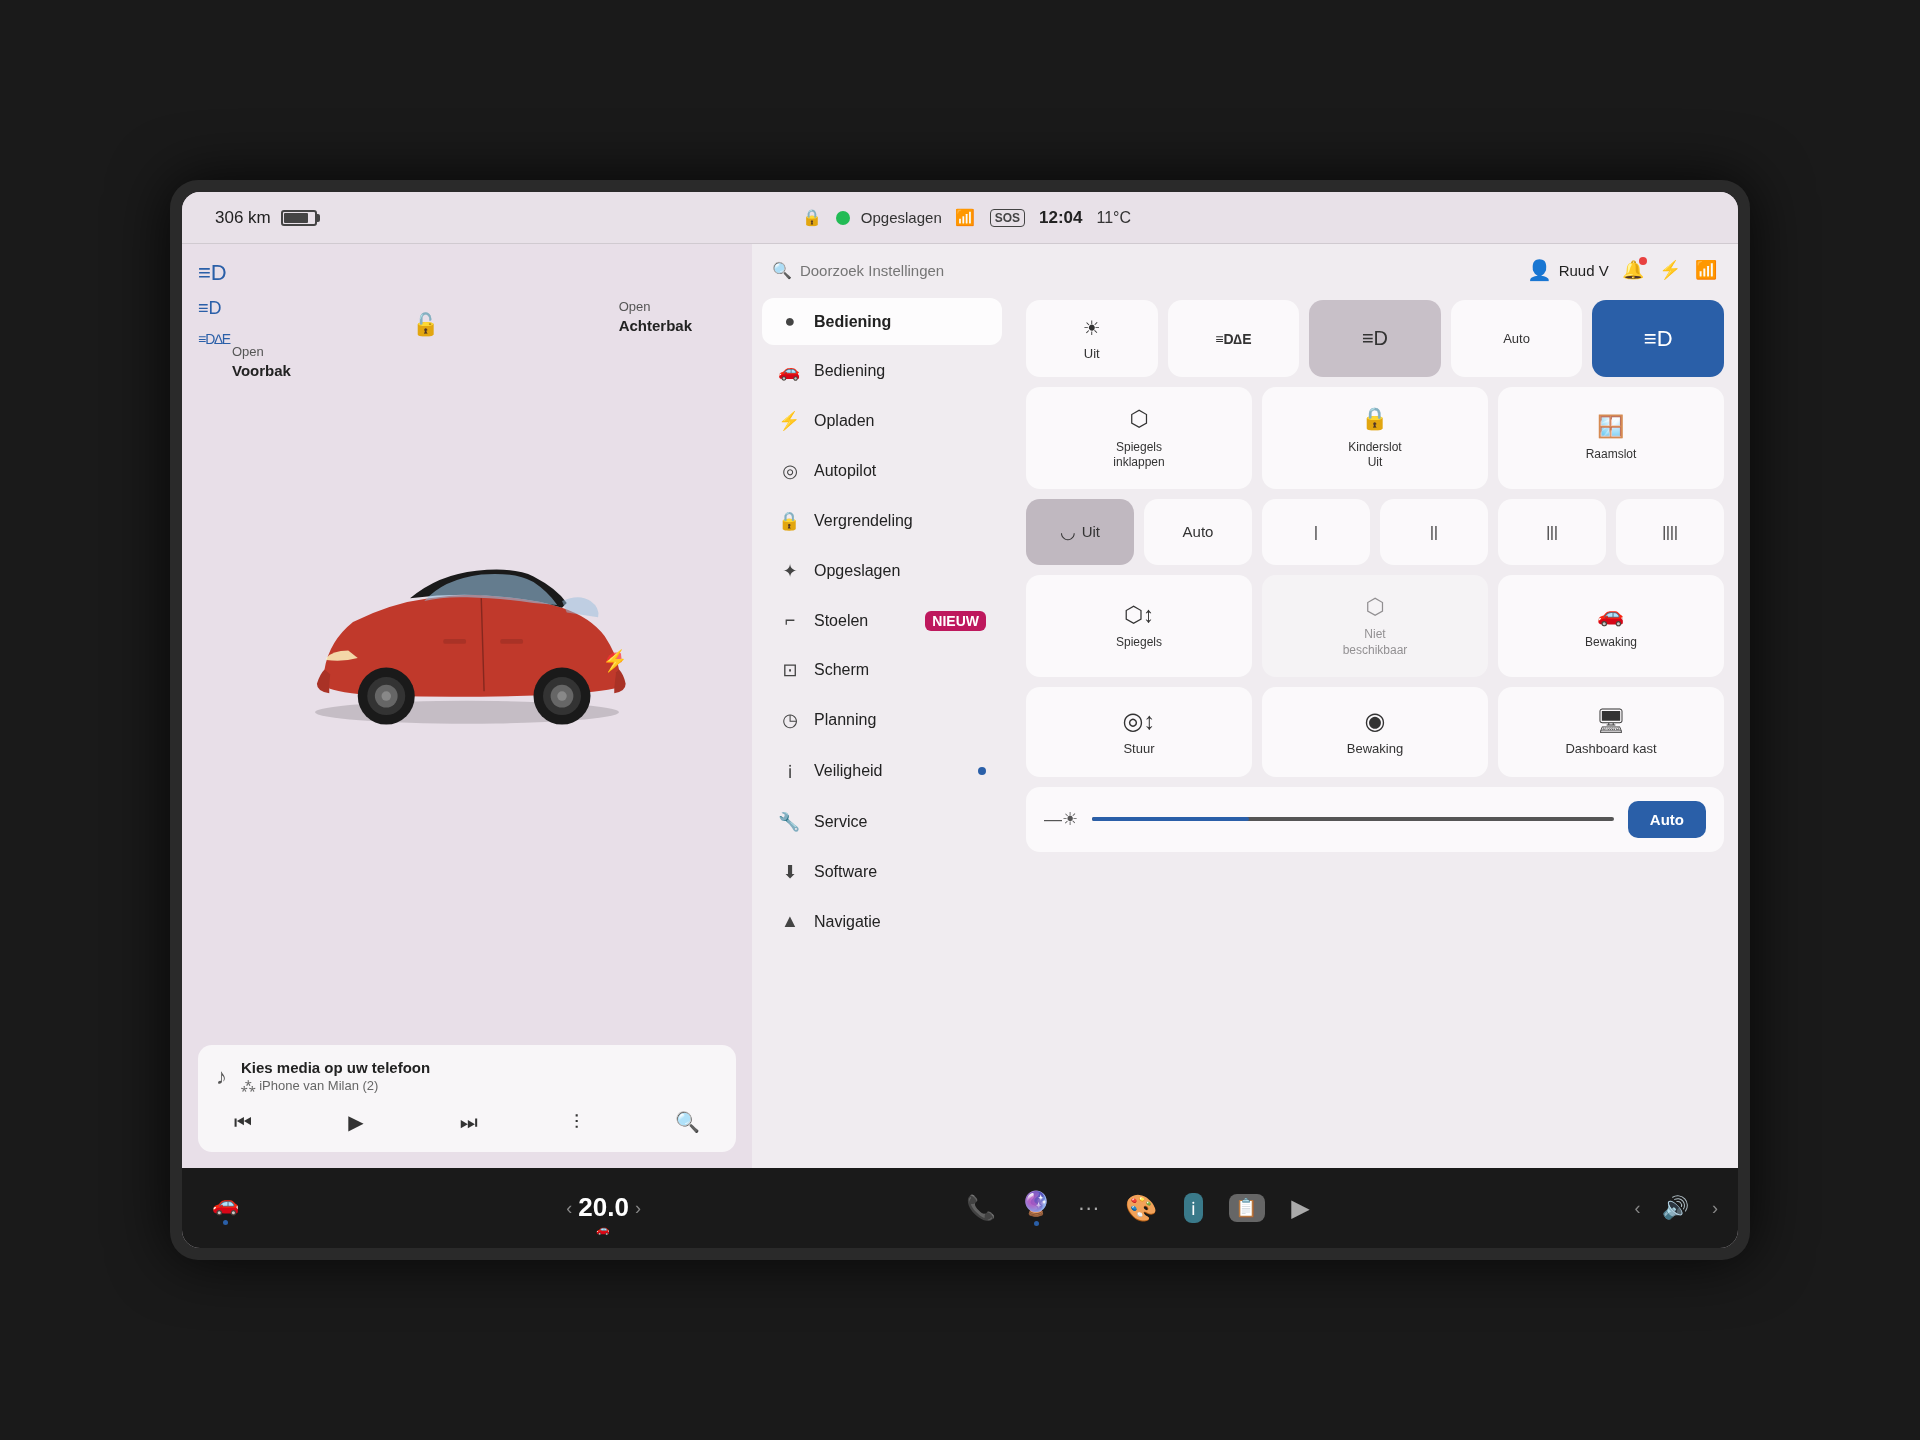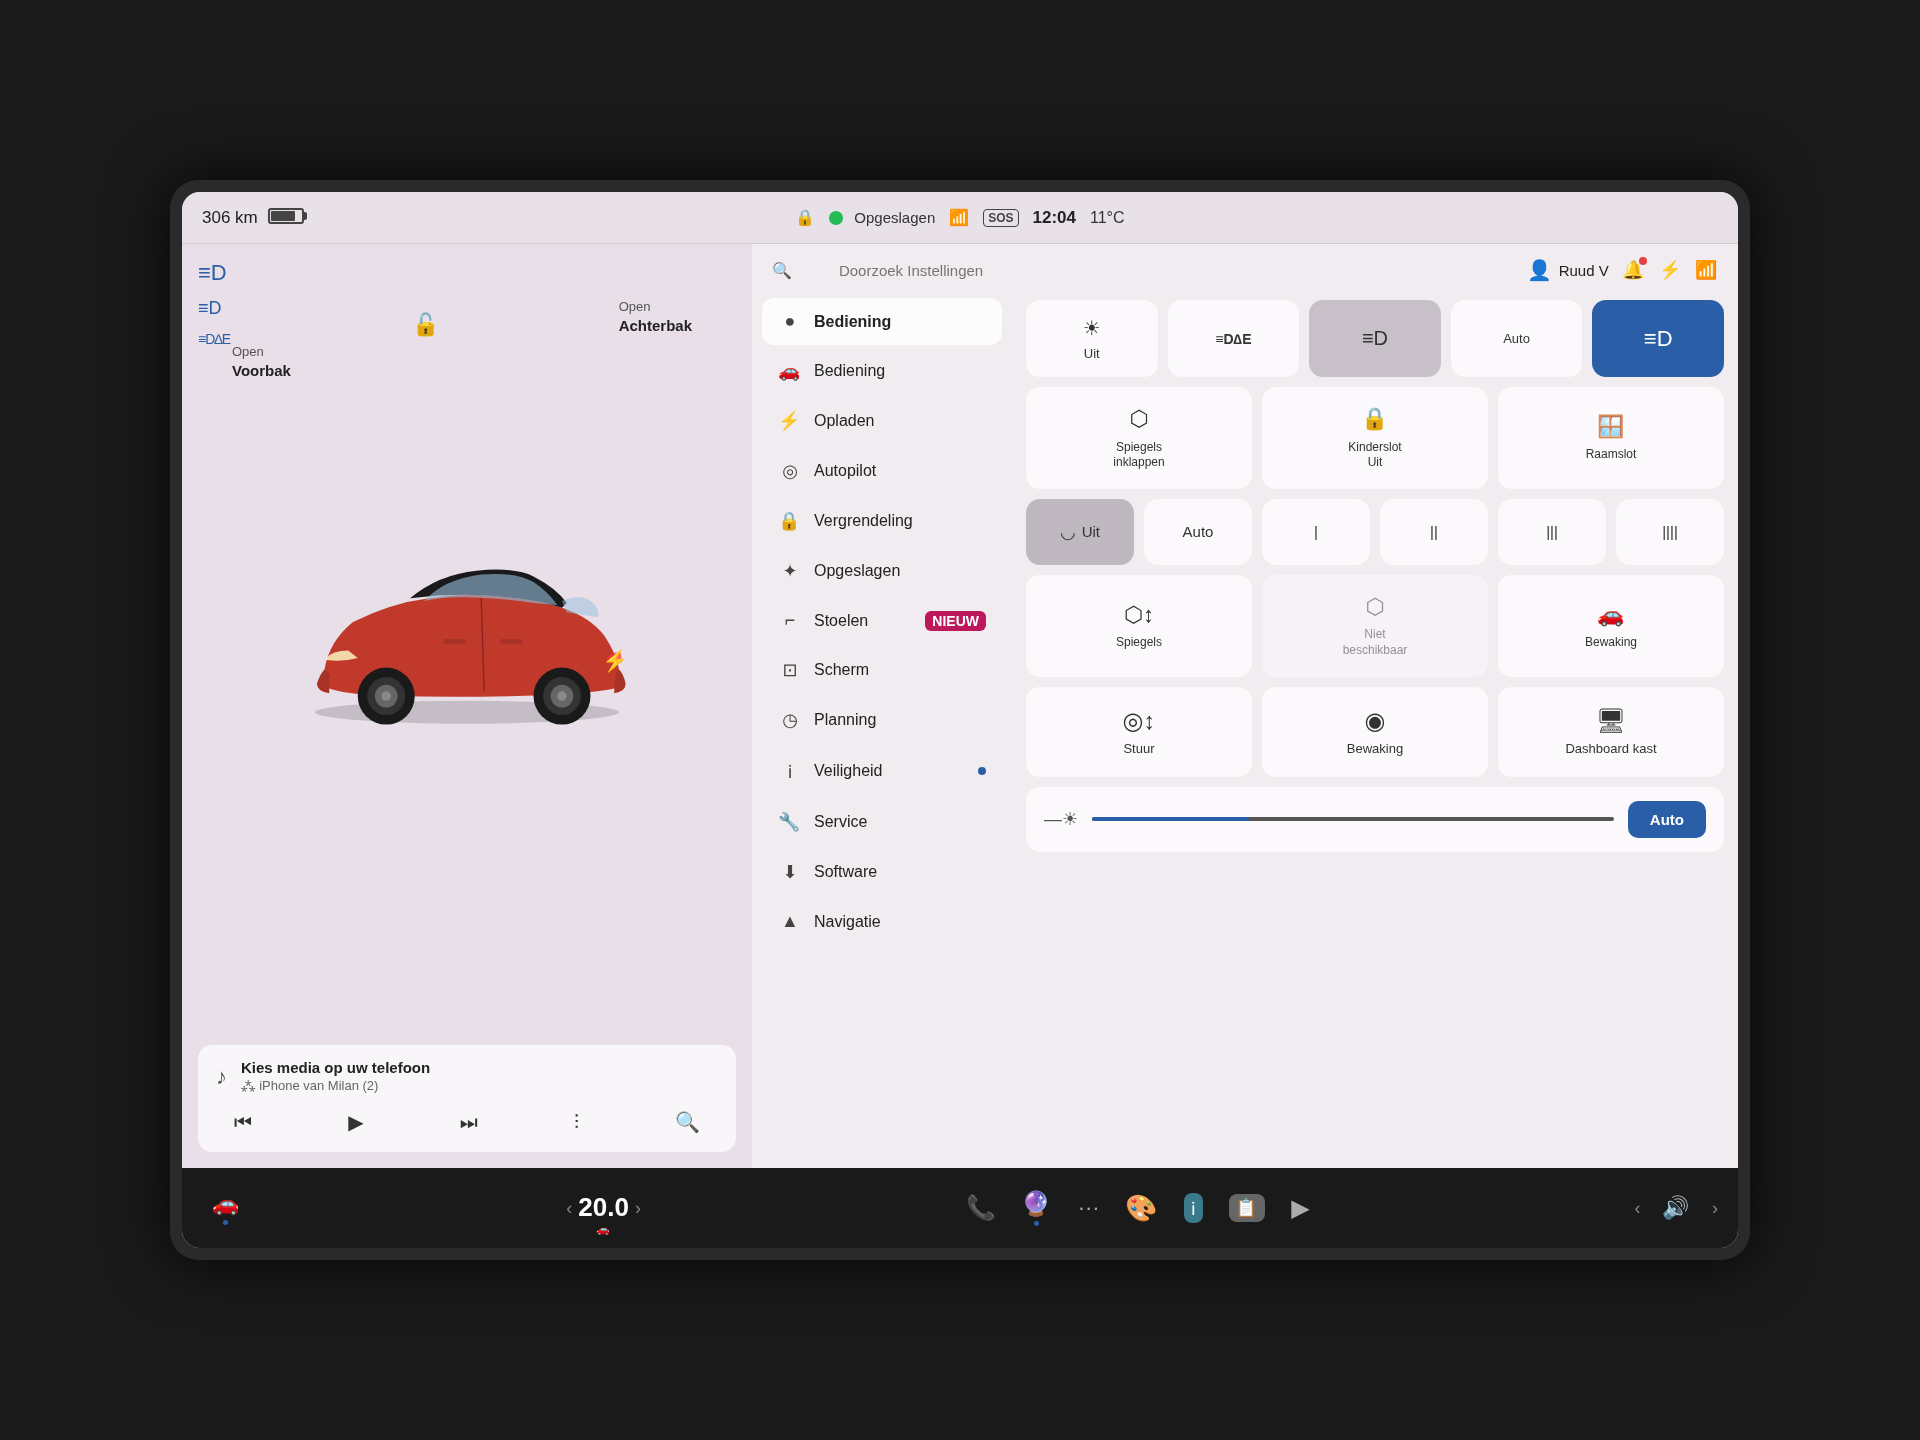--- a/index.html
+++ b/index.html
@@ -40,23 +40,24 @@
       display: flex;
       align-items: center;
       padding: 0 20px;
       gap: 12px;
       border-bottom: 1px solid rgba(0,0,0,0.1);
       flex-shrink: 0;
     }
 
     .status-left {
       display: flex;
-      align-items: flex-start;
+      align-items: center;
       gap: 10px;
       flex: 1;
+      margin-left: 13px;
     }
 
     .status-range {
       font-size: 17px;
       font-weight: 500;
       color: #222;
     }
 
     .battery-icon {
       width: 36px;
@@ -292,21 +293,20 @@
 
     .search-icon { font-size: 16px; color: #666; }
 
     .search-input {
       background: none;
       border: none;
       font-size: 15px;
       color: #888;
       width: 100%;
       outline: none;
-      margin-left: 39px;
     }
 
     .user-section {
       display: flex;
       align-items: center;
       gap: 14px;
     }
 
     .user-info {
       display: flex;

